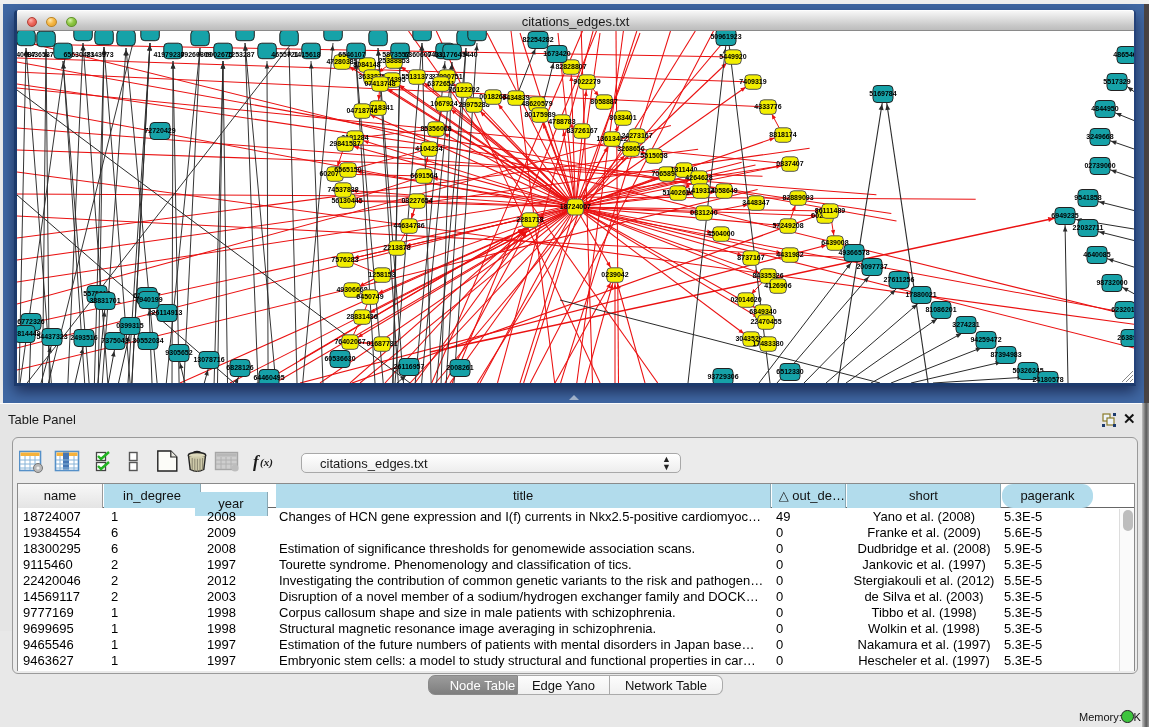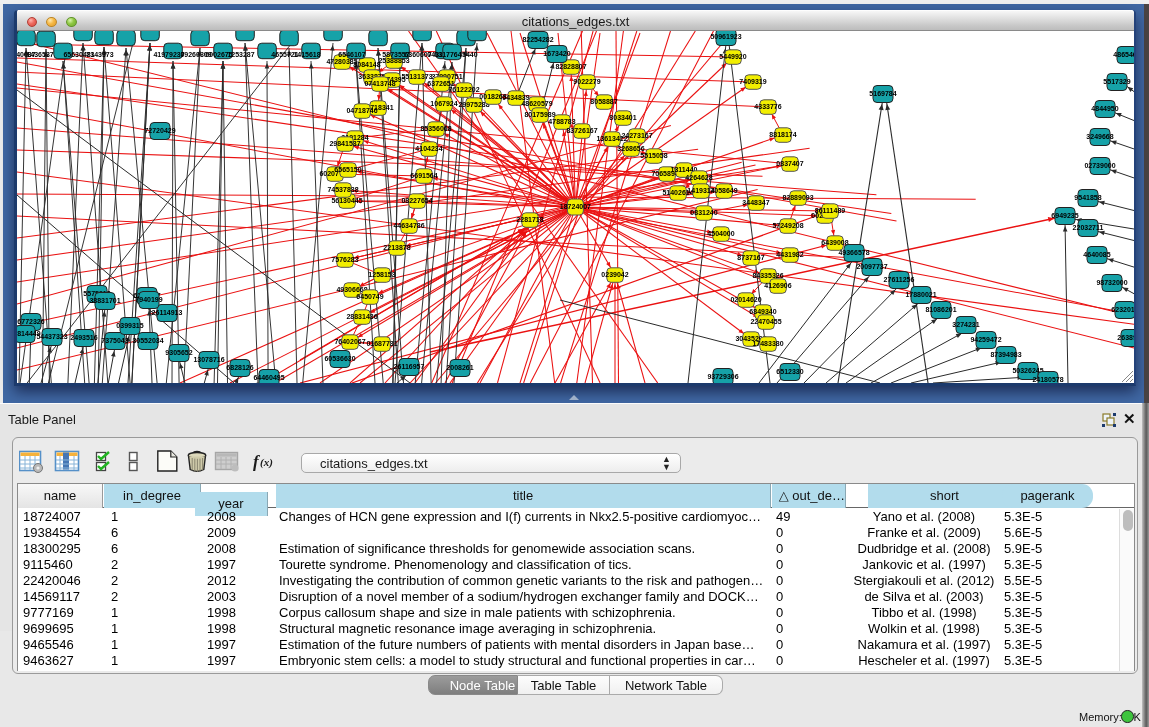--- a/index.html
+++ b/index.html
@@ -37,21 +37,21 @@
 .stp { position:absolute; right:9px; font-size:9px; color:#222; line-height:9px; }
 
 #tbl { left:4px; top:45px; width:1118px; height:188px; background:#fff; border:1px solid #8a8a8a; border-bottom:none; overflow:hidden; }
 #thead { left:0; top:0; width:100%; height:24px; background:#fff; border-bottom:1px solid #666; }
 .th { position:absolute; top:0; height:24px; font-size:13px; color:#111; text-align:center; line-height:24px; border-right:1px solid #8aa8b4; background:#b2dcec; }
 #th1 { left:0; width:85px; background:linear-gradient(#f8f8f8,#e4e4e4); border-right:1px solid #999; }
 #th2 { left:86px; width:97px; }
 #th3 { left:177px; width:73px;margin-top:8px; }
 #th4 { left:258px; width:495px; }
 #th5 { left:754px; width:74px; text-align:right; padding-left:5px; }
-#th6 { left:829px; width:154px;margin-left:21px; }
+#th6 { left:829px; width:154px; }
 #th7 { left:984px; width:91px; border-right:none;border-radius:11px; }
 #tbody { left:0; top:25px; width:1100px; }
 .trow { position:relative; height:16px; font-size:13px; color:#000; white-space:nowrap; }
 .trow span { position:absolute; top:0; line-height:16px; }
 .c1 { left:5px; } .c2 { left:93px; } .c3 { left:189px; } .c4 { left:261px; }
 .c5 { left:758px; } .c6 { left:829px; width:154px; text-align:center; } .c7 { left:986px; }
 #vsb { left:1101px; top:25px; width:16px; height:163px; background:#fafafa; border-left:1px solid #ddd; }
 #vthumb { left:2.5px; top:1px; width:10px; height:21px; background:#bdbdbd; border-radius:5px; }
 
 #tabs { left:428px; top:271px; height:20px; }
@@ -964,19 +964,19 @@
               <span class="c7">5.3E-5</span>
             </div>
       </div>
       <div class="abs" id="vsb">
             <div class="abs" id="vthumb"></div>
           </div>
     </div>
   </div>
   <div class="abs" id="tabs">
     <div class="tab" id="tab1">Node Table</div>
-    <div class="tab" id="tab2">Table Table</div>
+    <div class="tab" id="tab2">Edge Yano</div>
     <div class="tab" id="tab3">Network Table</div>
   </div>
   <div class="abs" id="mem">Memory: OK</div>
   <div class="abs" id="memdot"></div>
 </div>
 <div class="abs" id="brdark"></div>
 </div>
 </body></html>

